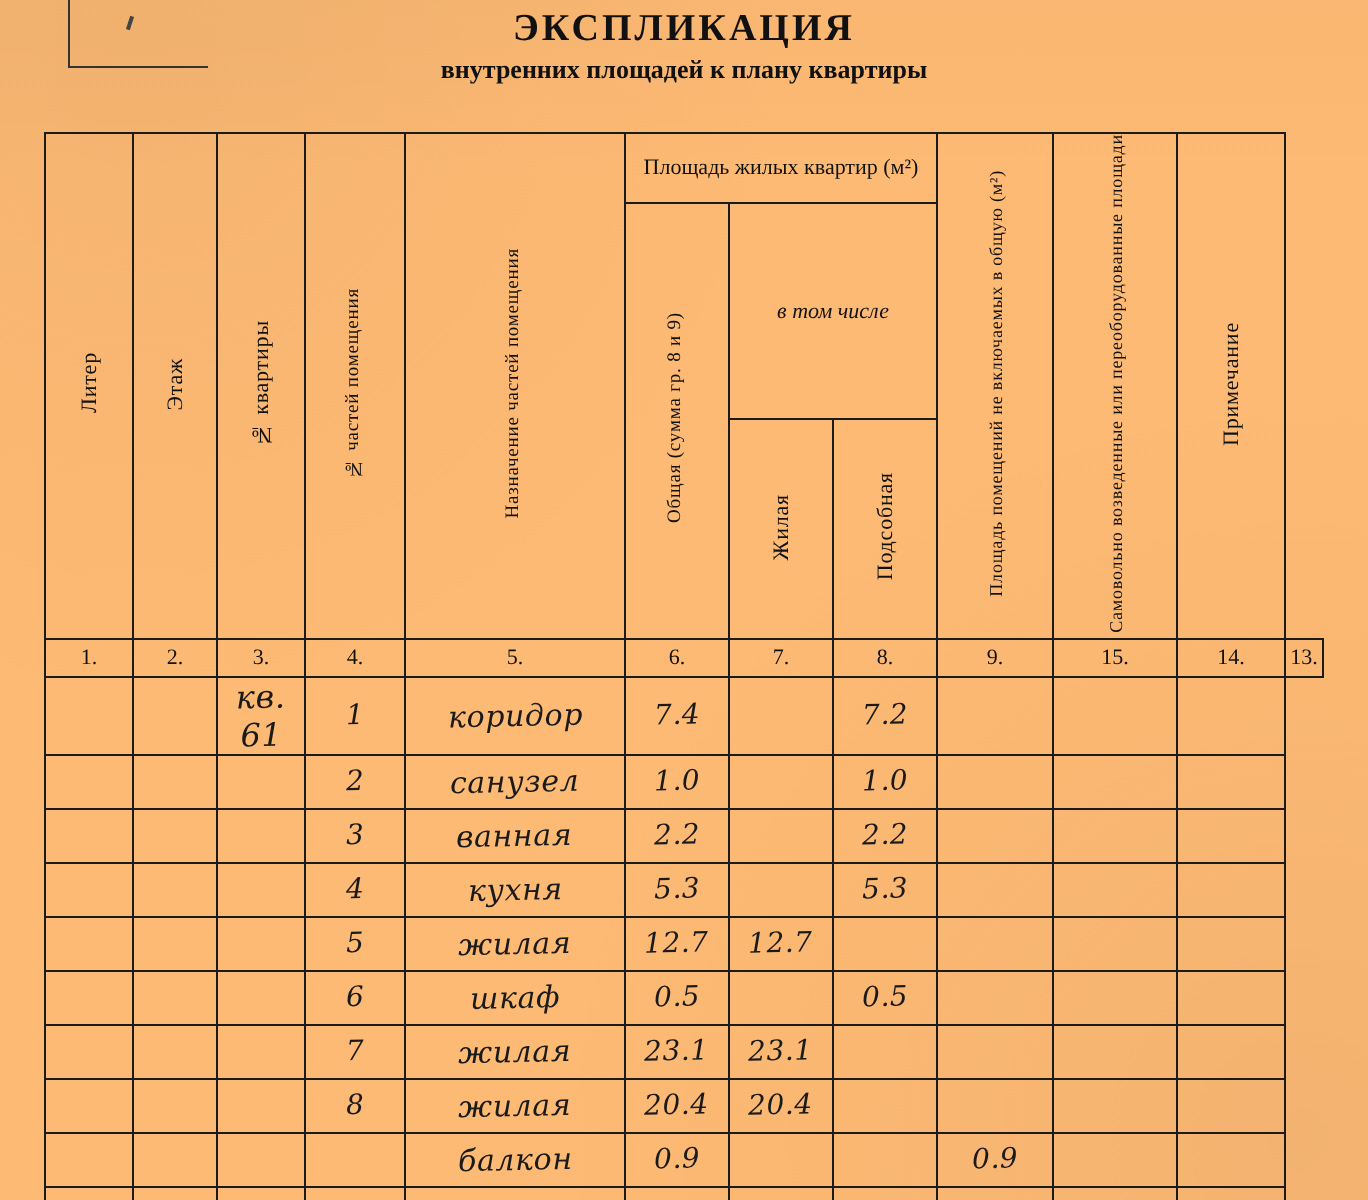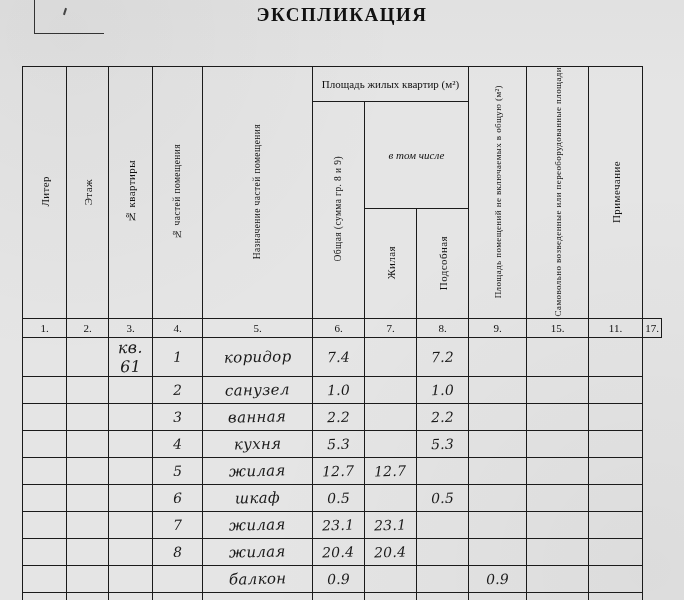--- a/index.html
+++ b/index.html
@@ -7,21 +7,21 @@
     width:684px;height:600px;
     background:#fdfdfb;
     font-family:"Liberation Serif", serif;
     color:#111;
     position:relative;
     overflow:hidden;
   }
   .page{
     position:absolute;
     left:0;top:0;width:684px;height:600px;
-    background:#e5e5e5;
+    background:#fdba74;
   }
   
   .page:before{
     content:"";
     position:absolute;left:0;top:0;right:0;bottom:0;
     background:
       radial-gradient(circle at 10% 5%, rgba(0,0,0,0.035), rgba(0,0,0,0) 40%),
       radial-gradient(circle at 95% 95%, rgba(0,0,0,0.04), rgba(0,0,0,0) 45%),
       linear-gradient(180deg, rgba(0,0,0,0.02), rgba(0,0,0,0) 15%);
     pointer-events:none;
@@ -115,20 +115,21 @@
 <body>
 
 <div class="page">
 
   <div class="stray1"></div>
   <div class="stray2"></div>
   <div class="stray3"></div>
 
   <div class="title-block">
     <div class="title-main">ЭКСПЛИКАЦИЯ</div>
+    <div class="title-sub">внутренних площадей к плану квартиры</div>
   </div>
 
   <table class="exp">
     <colgroup>
       <col style="width:44px">
       <col style="width:42px">
       <col style="width:44px">
       <col style="width:50px">
       <col style="width:110px">
       <col style="width:52px">
@@ -188,22 +189,22 @@
         <td>1.</td>
         <td>2.</td>
         <td>3.</td>
         <td>4.</td>
         <td>5.</td>
         <td>6.</td>
         <td>7.</td>
         <td>8.</td>
         <td>9.</td>
         <td>15.</td>
-        <td>11.</td>
-        <td>17.</td>
+        <td>14.</td>
+        <td>13.</td>
       </tr>
 
       <tr class="datarow">
         <td><span class="hw"></span></td>
         <td><span class="hw"></span></td>
         <td><span class="hw big">кв. 61</span></td>
         <td><span class="hw num">1</span></td>
         <td class="cell-l"><span class="hw">коридор</span></td>
         <td class="cell-l"><span class="hw num">7.4</span></td>
         <td><span class="hw num"></span></td>

